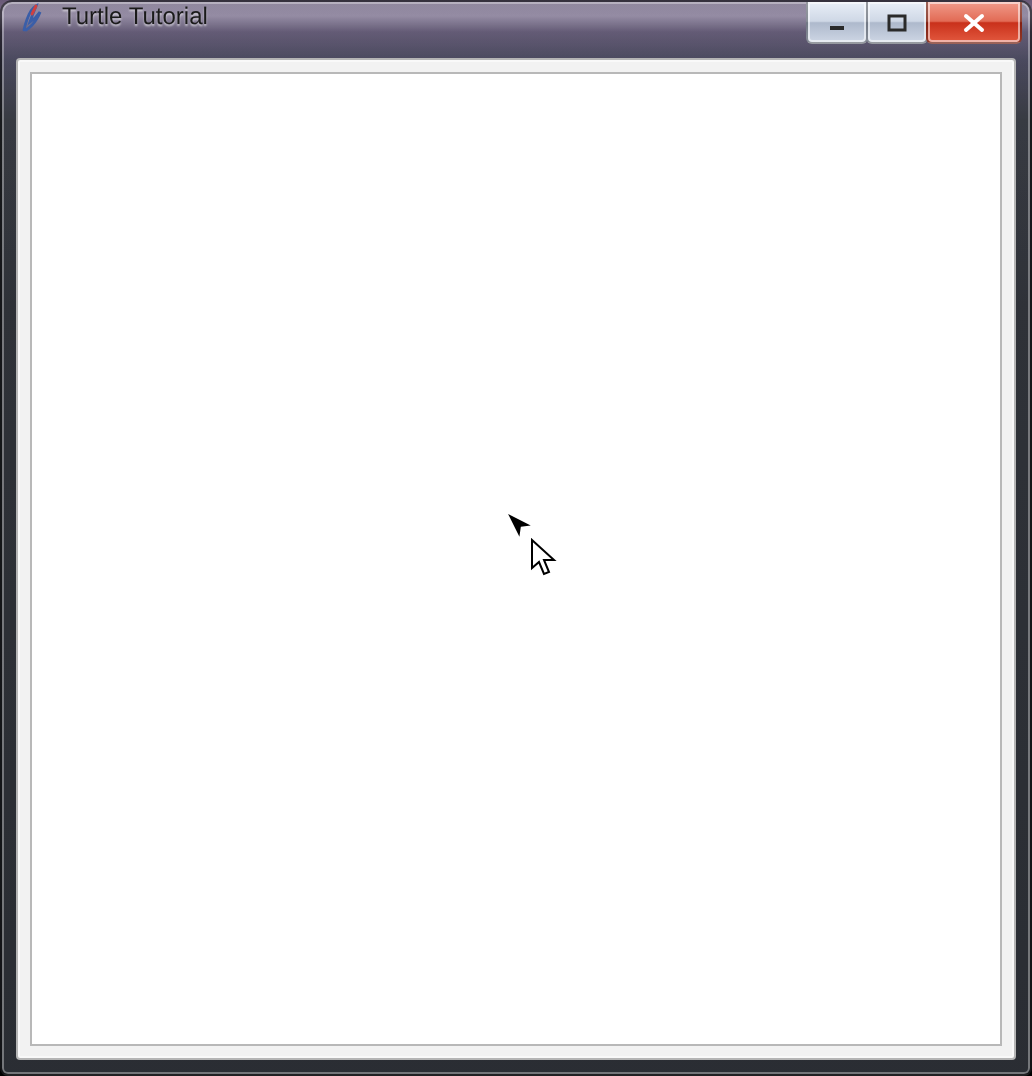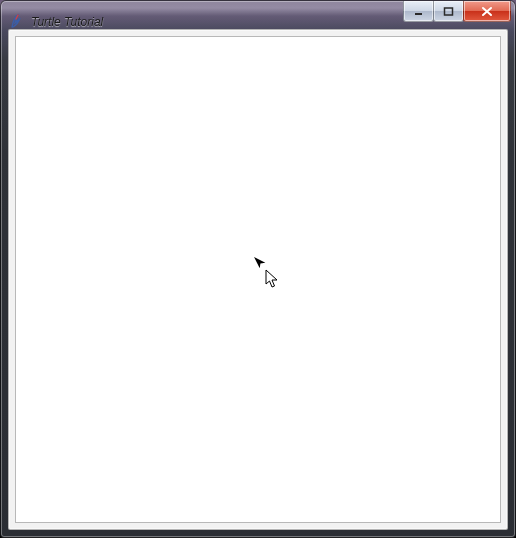--- a/index.html
+++ b/index.html
@@ -30,25 +30,24 @@
     background: linear-gradient(180deg,
       rgba(210,215,225,0.35) 0,
       rgba(160,170,190,0.30) 30px,
       rgba(140,150,170,0.30) 100%);
     box-shadow: inset 0 0 0 1px rgba(255,255,255,0.35);
   }
   .titlebar {
     position: relative;
     height: 28px;
     display: flex;
-    align-items: flex-end;
+    align-items: flex-start;
     padding-left: 8px;
     color: #1a1a1a;
     text-shadow: 0 1px 1px rgba(255,255,255,0.6);
-    font-style: italic;
   }
   .titlebar .app-icon {
     width: 16px; height: 16px;
     margin-right: 6px;
     display: flex;
     align-items: center; justify-content: center;
   }
   .title-text {
     flex: 0 0 auto;
   }

